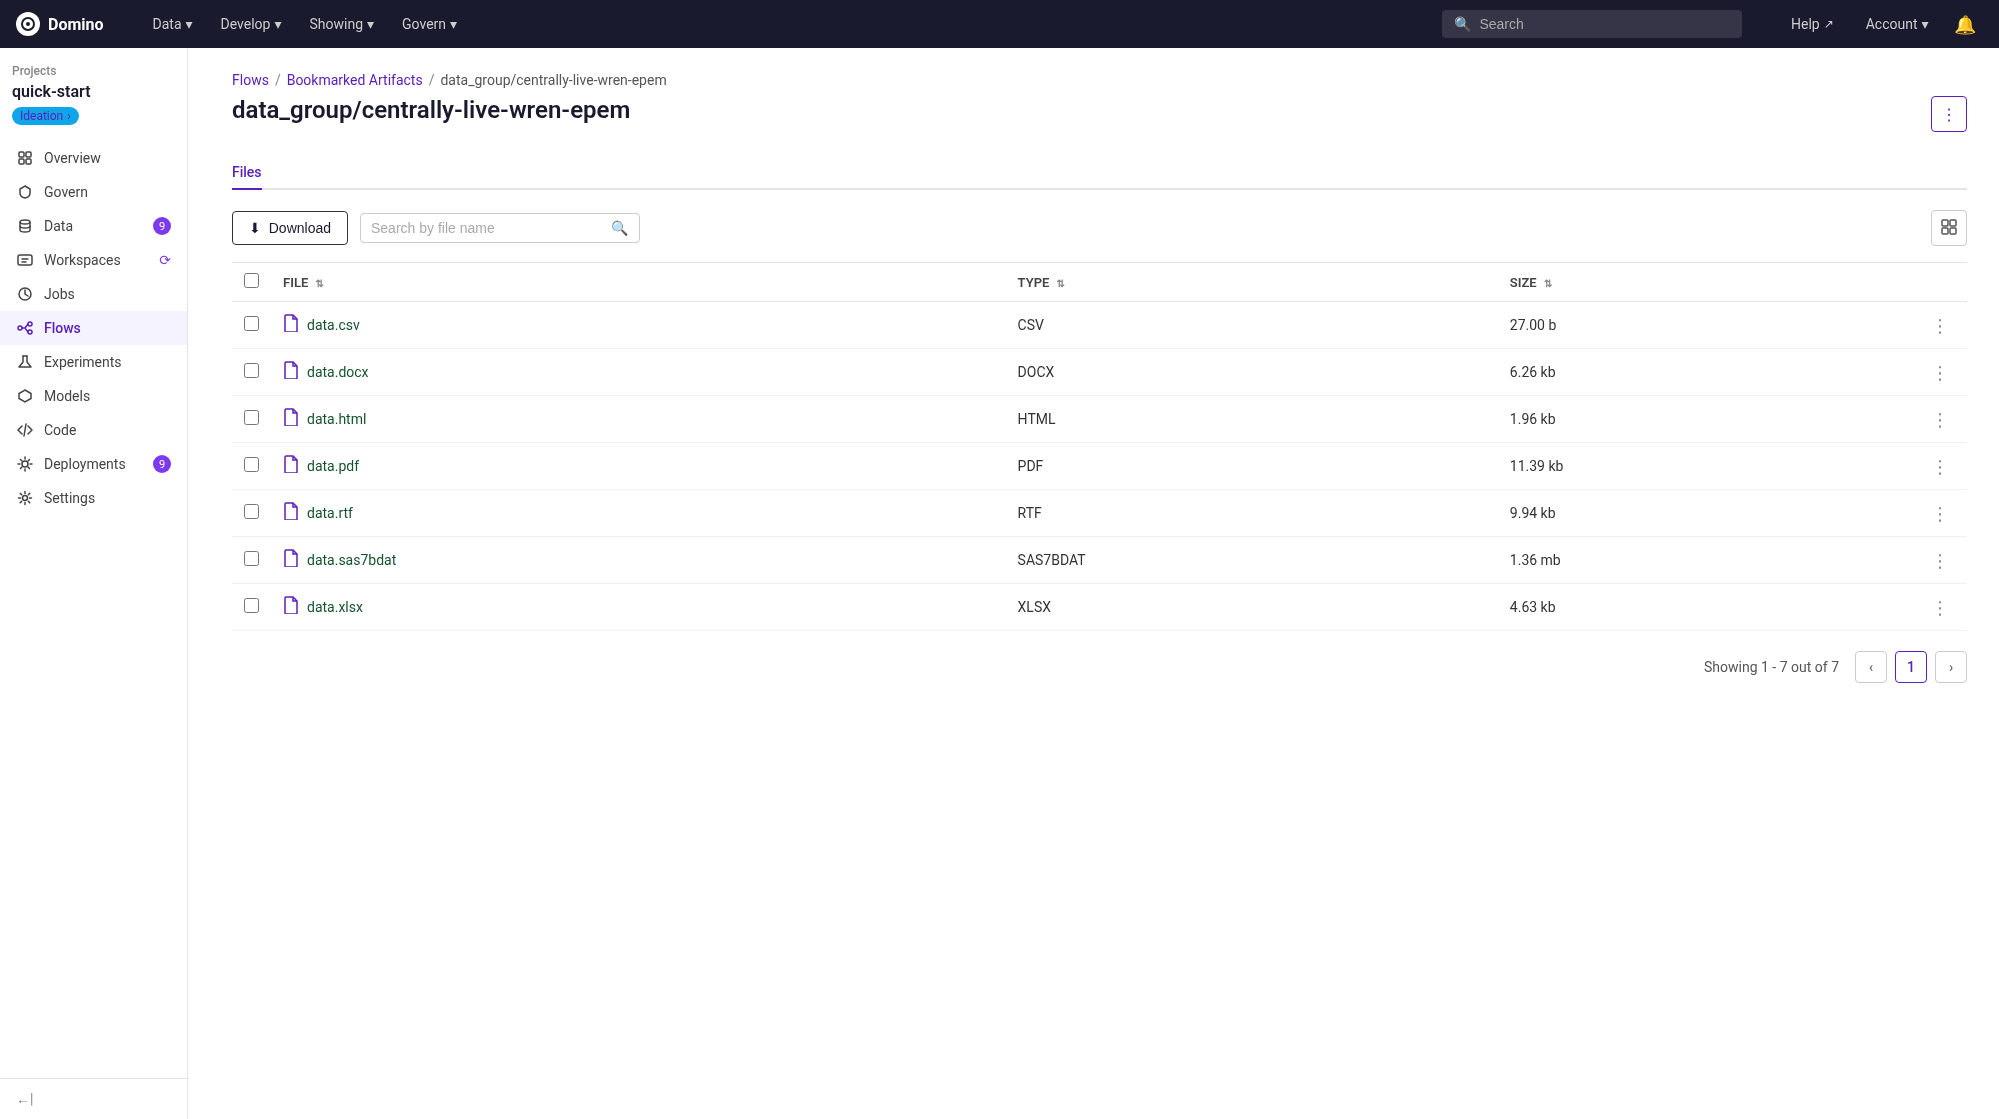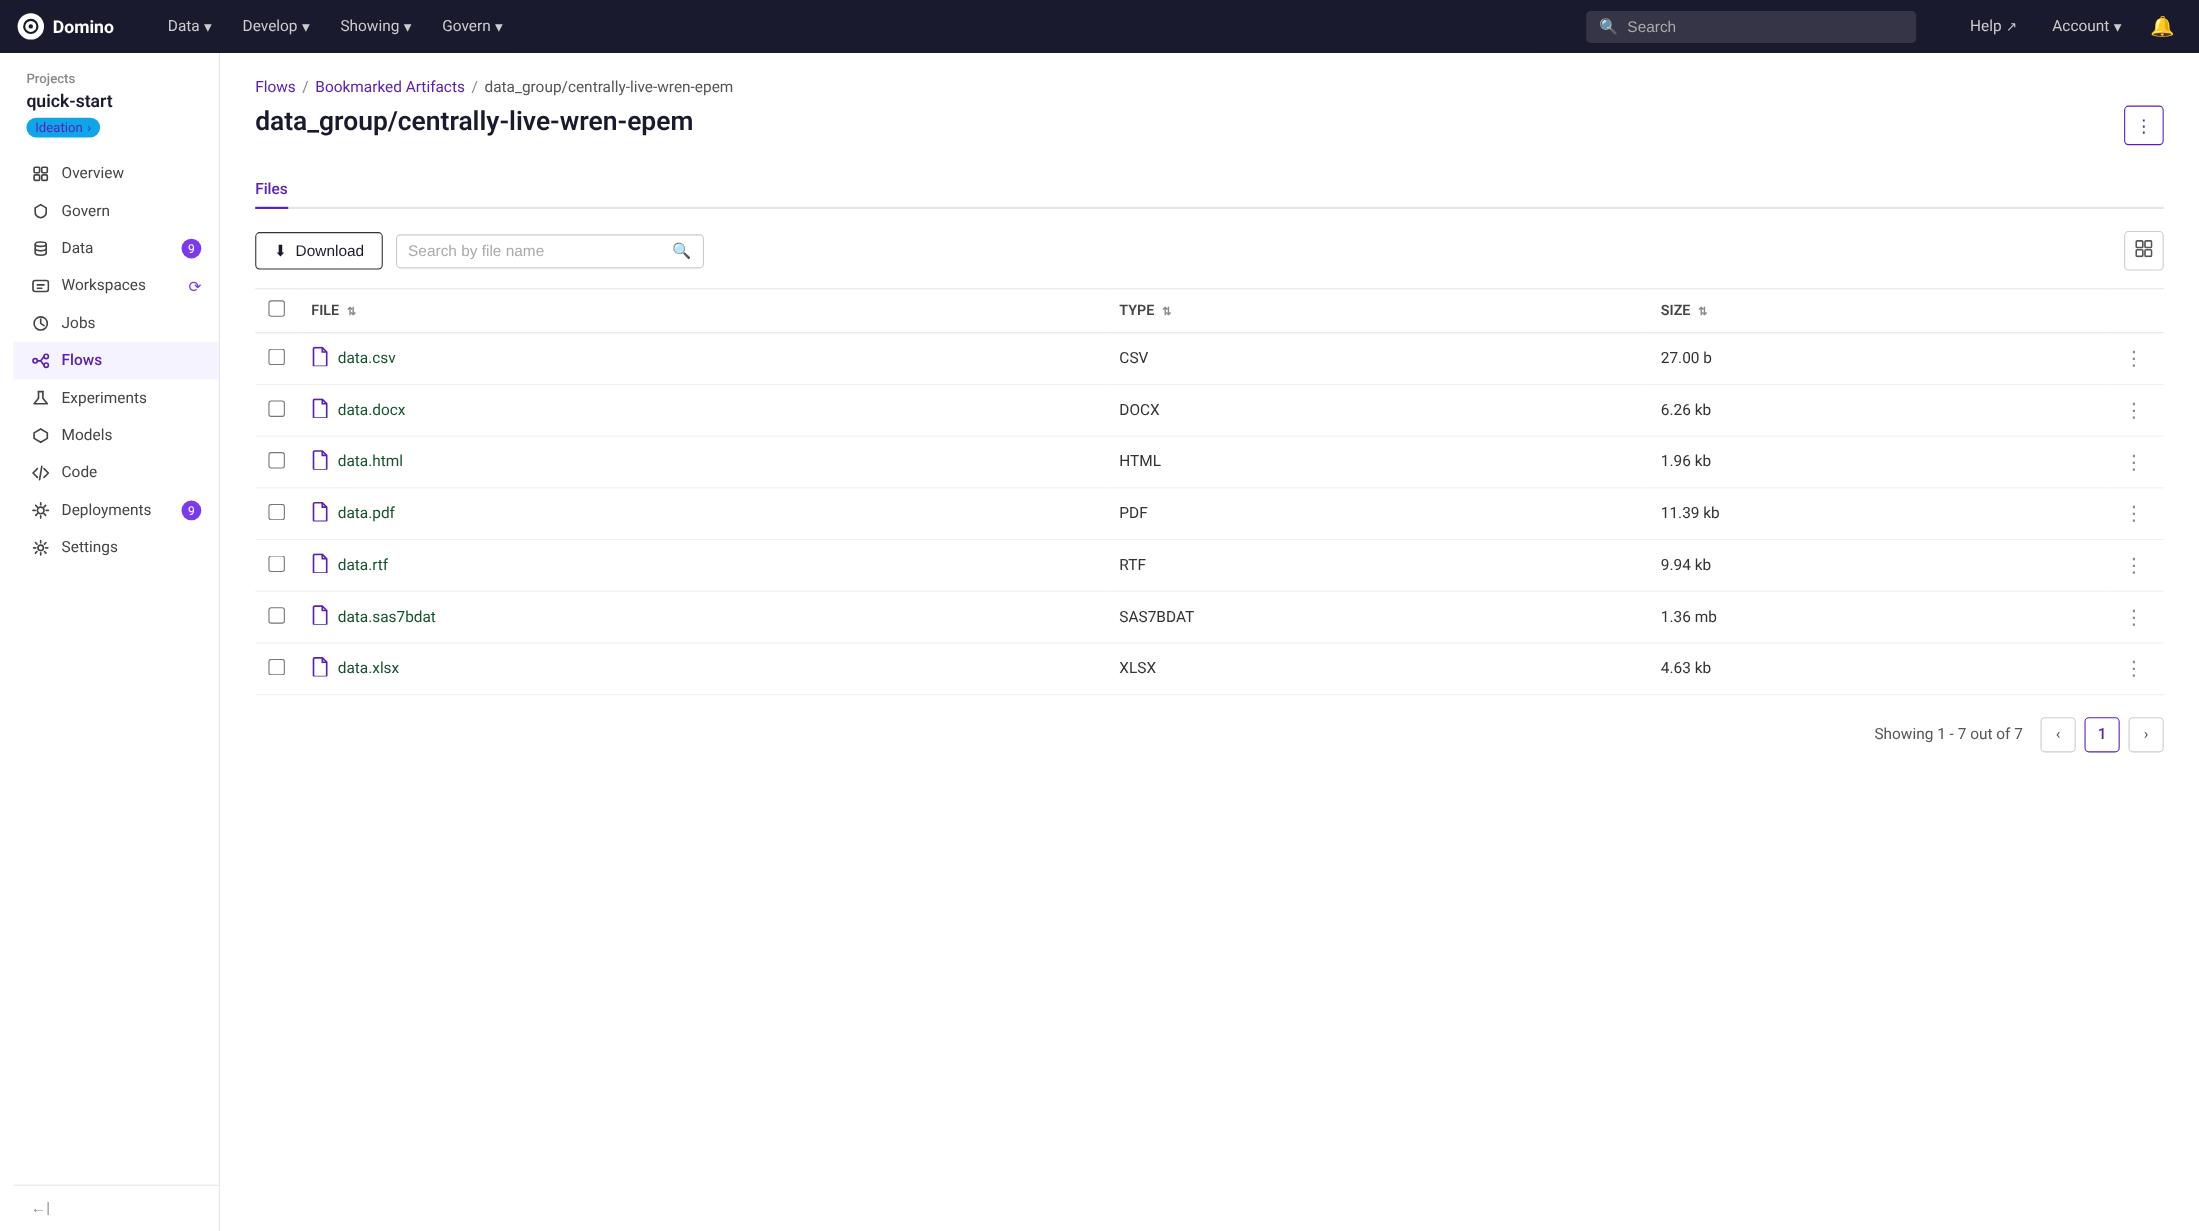--- a/index.html
+++ b/index.html
@@ -33,21 +33,21 @@
       font-size: 14px;
     }
     .topnav-account {
       display: flex; align-items: center; gap: 4px; color: #ccc; cursor: pointer; padding: 6px 12px;
       font-size: 14px;
     }
     .topnav-bell { color: #ccc; cursor: pointer; padding: 6px; font-size: 18px; }
 
     
     .sidebar {
-      position: fixed; top: 48px; left: 12px; bottom: 0; width: 188px;
+      position: fixed; top: 48px; left: 0; bottom: 0; width: 188px;
       background: #fff; border-right: 1px solid #e5e5e5; overflow-y: auto;
       display: flex; flex-direction: column; justify-content: space-between;
     }
     .sidebar-section { padding: 16px 12px 8px; }
     .sidebar-projects-label { font-size: 12px; color: #888; font-weight: 500; margin-bottom: 4px; }
     .sidebar-project-name { font-size: 16px; font-weight: 600; color: #1a1a2e; }
     .sidebar-badge {
       display: inline-flex; align-items: center; gap: 4px;
       background: #0ea5e9; color: #5b21b6; font-size: 12px; padding: 2px 8px;
       border-radius: 12px; cursor: pointer; margin-top: 6px;

